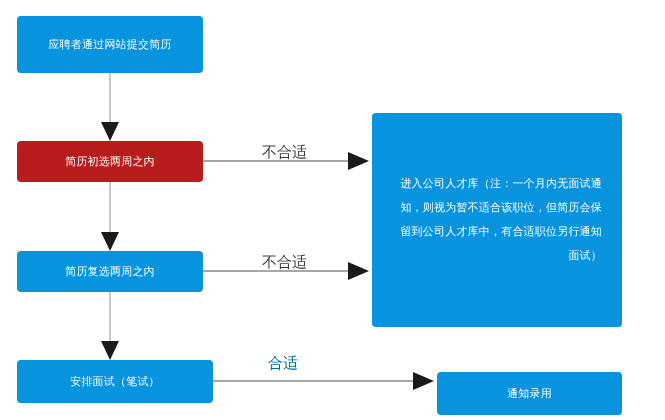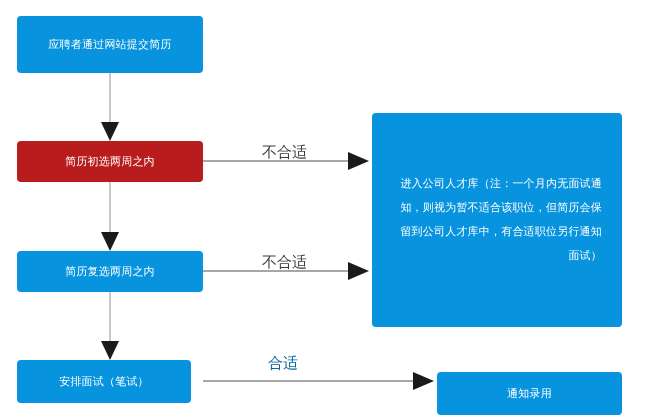--- a/index.html
+++ b/index.html
@@ -106,21 +106,21 @@
   </div>
 
   <div class="node" style="left: 17px; top: 141px; width: 186px; height: 41px; background: #b91c1c; color: rgb(255, 255, 255);">
     <span class="label-text">简历初选两周之内</span>
   </div>
 
   <div class="node" style="left: 17px; top: 251px; width: 186px; height: 41px; background: rgb(7, 147, 222); color: rgb(255, 255, 255);">
     <span class="label-text">简历复选两周之内</span>
   </div>
 
-  <div class="node" style="left: 17px; top: 360px; width: 174px; height: 43px; background: rgb(7, 147, 222); color: rgb(255, 255, 255);">
+  <div class="node" style="left: 17px; top: 360px; width: 196px; height: 43px; background: rgb(7, 147, 222); color: rgb(255, 255, 255);">
     <span class="label-text">安排面试（笔试）</span>
   </div>
 
   <div class="node big" style="left: 372px; top: 113px; width: 250px; height: 214px; background: rgb(7, 147, 222); color: rgb(255, 255, 255);">
     <span class="label-text">进入公司人才库（注：一个月内无面试通知，则视为暂不适合该职位，但简历会保留到公司人才库中，有合适职位另行通知面试）</span>
   </div>
 
   <div class="node" style="left: 437px; top: 372px; width: 185px; height: 43px; background: rgb(7, 147, 222); color: rgb(255, 255, 255);">
     <span class="label-text">通知录用</span>
   </div>

